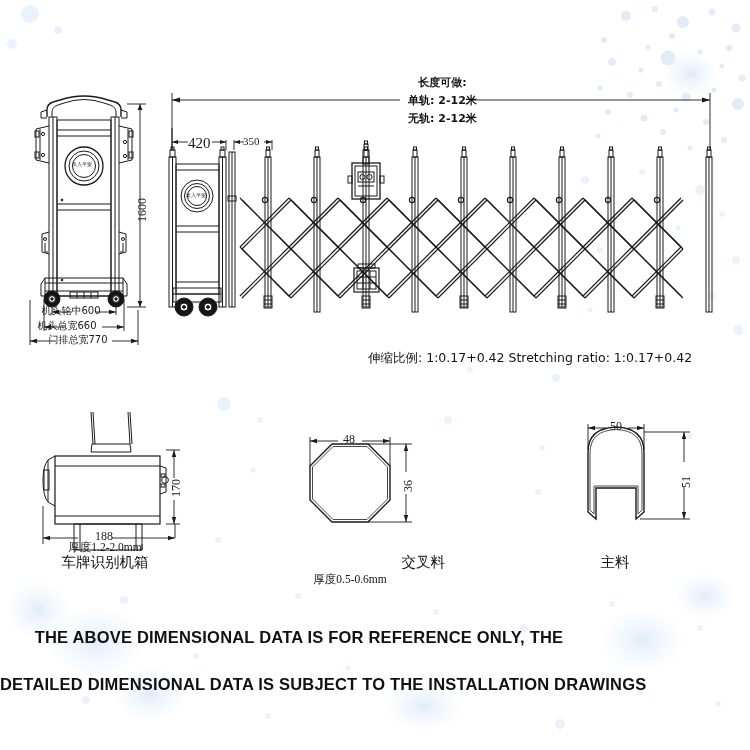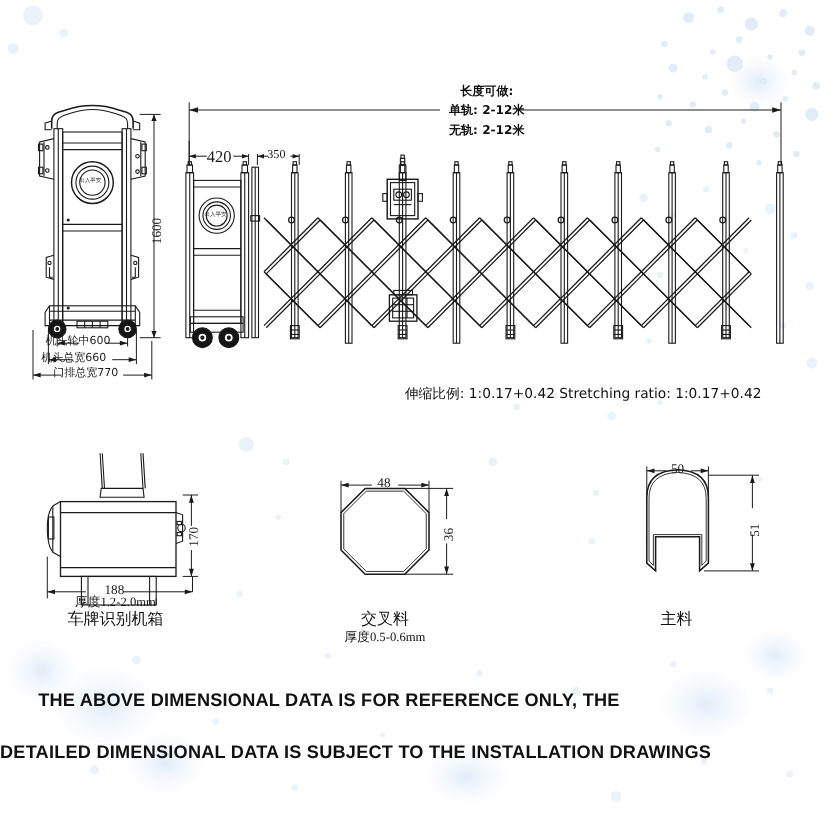--- a/index.html
+++ b/index.html
@@ -633,21 +633,21 @@
 
     <div class="lbl num" style="left:343px; top:433px; font-size:12px;">48</div>
     <div class="lbl num rot90" style="left:402px; top:492px; font-size:12px;">36</div>
 
     <div class="lbl num" style="left:610px; top:420px; font-size:12px;">50</div>
     <div class="lbl num rot90" style="left:680px; top:488px; font-size:12px;">51</div>
 
     <div class="capt-main" style="left:10px; top:553px; width:190px; font-size:14.5px;">车牌识别机箱</div>
     <div class="capt-sub" style="left:10px; top:540px; width:190px; font-size:11.5px;">厚度1.2-2.0mm</div>
 
-    <div class="capt-main" style="left:255px; top:553px; width:190px; font-size:14.5px;">交叉料</div>
+    <div class="capt-main" style="left:255px; top:553px; width:190px; font-size:14.5px;text-align:right;">交叉料</div>
     <div class="capt-sub" style="left:255px; top:572px; width:190px; font-size:11.5px;">厚度0.5-0.6mm</div>
 
     <div class="capt-main" style="left:520px; top:553px; width:190px; font-size:14.5px;">主料</div>
 
     <div class="disclaimer" style="top:628px; font-size:16.5px;">THE ABOVE DIMENSIONAL DATA IS FOR REFERENCE ONLY, THE</div>
     <div class="disclaimer" style="top:675px; font-size:16.5px;">DETAILED DIMENSIONAL DATA IS SUBJECT TO THE INSTALLATION DRAWINGS</div>
 
   </div>
 </div>
 

